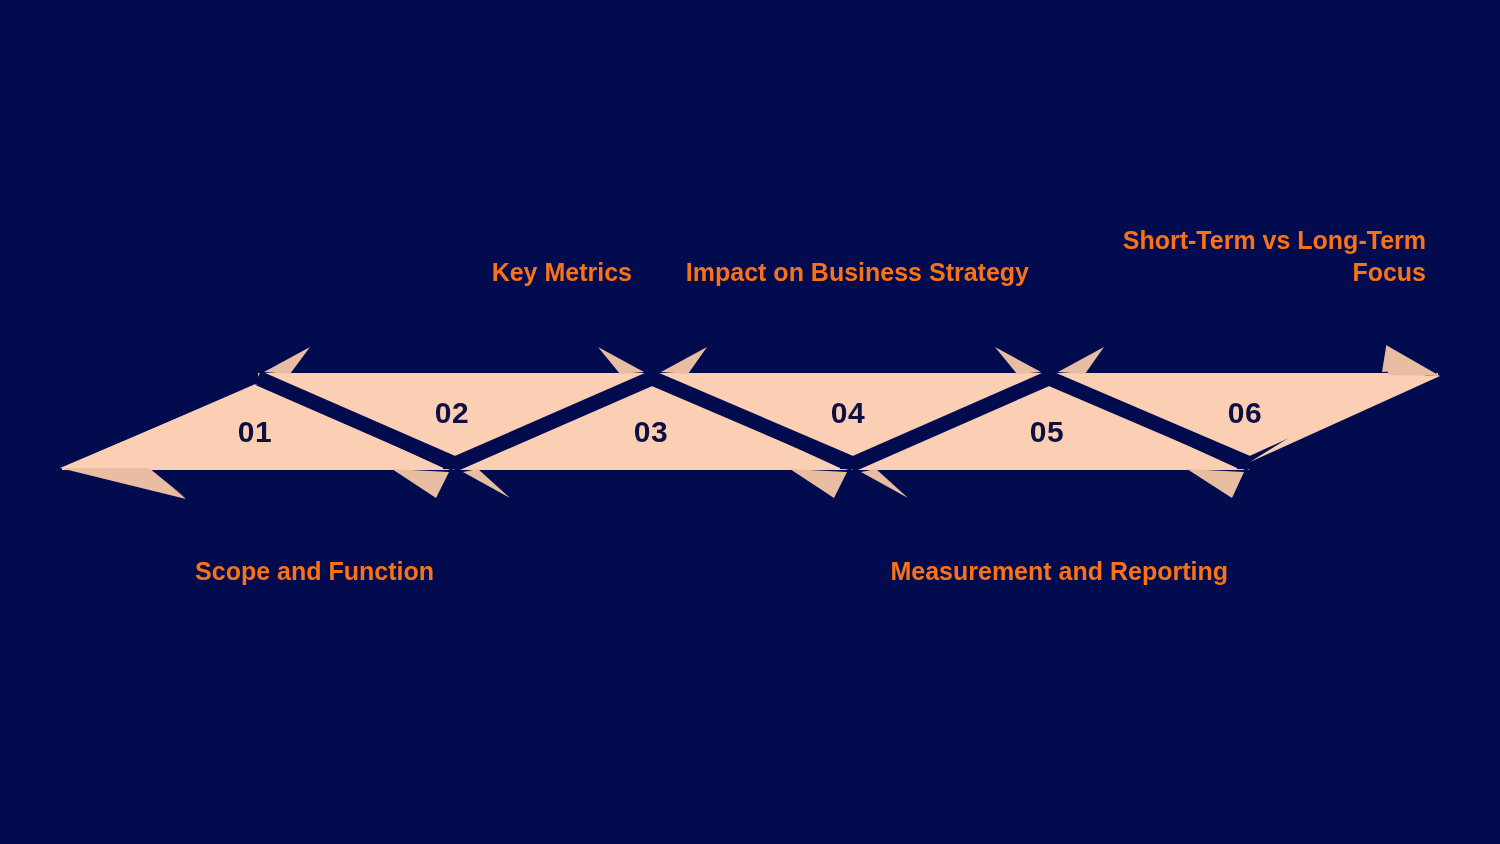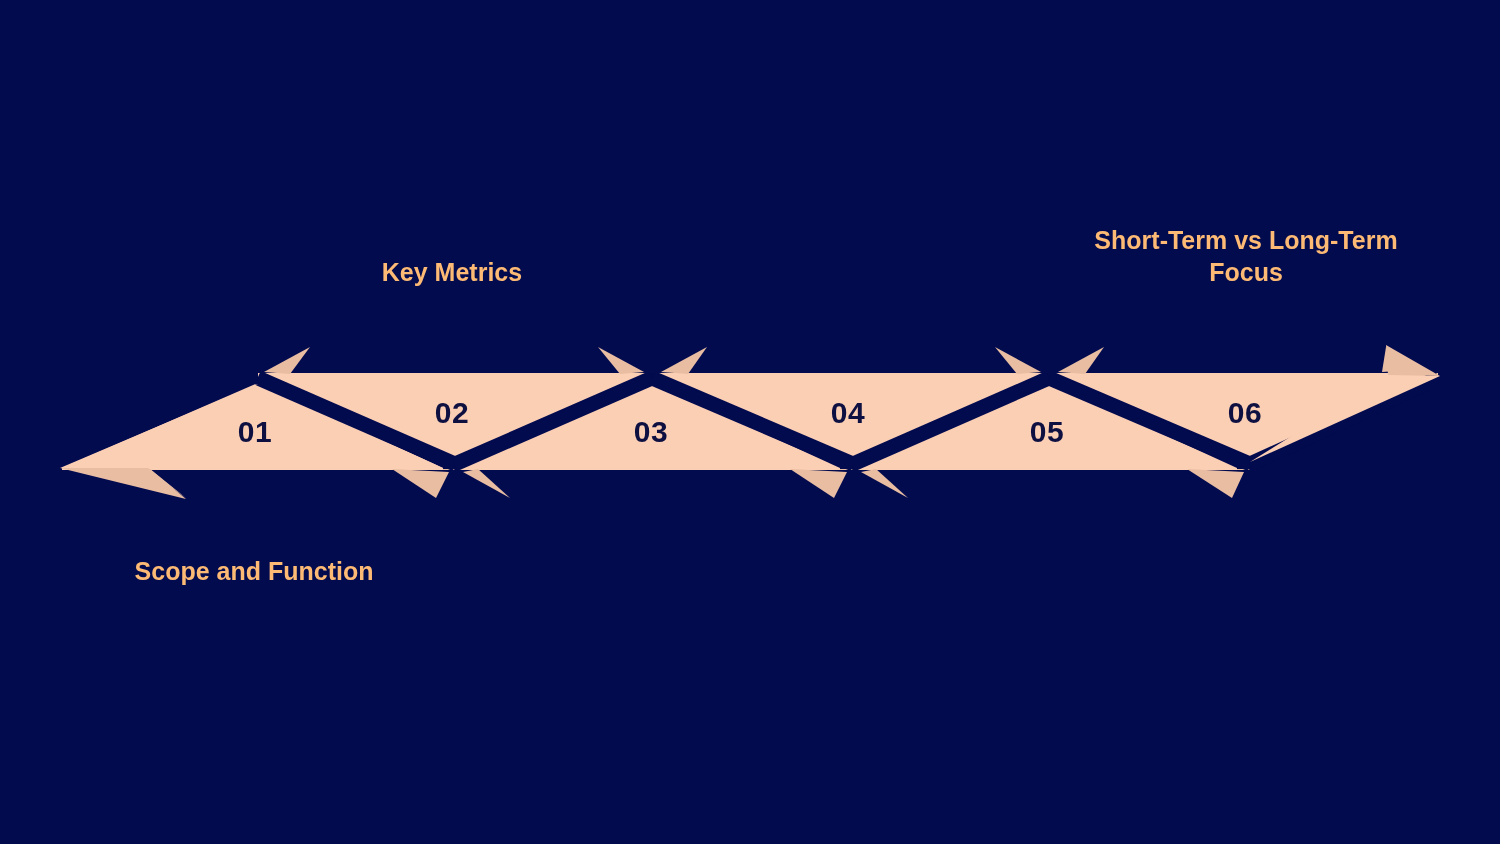--- a/index.html
+++ b/index.html
@@ -34,22 +34,22 @@
     text-anchor: middle;
     dominant-baseline: middle;
     letter-spacing: 0.5px;
   }
   .caption {
     position: absolute;
     font-family: "Liberation Sans", sans-serif;
     font-weight: bold;
     font-size: 25px;
     line-height: 32px;
-    color: #fdba74;
-    text-align: center;
+    color: #f97316;
+    text-align: right;
     white-space: pre-line;
   }
   .caption-top {
     bottom: 556px;
   }
   .caption-bottom {
     top: 555px;
   }
 </style>
 </head>
@@ -165,17 +165,19 @@
       <text class="step-number" x="1047" y="434">05</text>
       <text class="step-number" x="1245" y="415">06</text>
     </g>
   </svg>
 
   <div class="caption caption-bottom" style="left:74px; width:360px;">Scope and Function</div>
 
   <div class="caption caption-top" style="left:272px; width:360px;">Key Metrics</div>
 
 
+  <div class="caption caption-top" style="left:669px; width:360px;">Impact on Business Strategy</div>
 
+  <div class="caption caption-bottom" style="left:868px; width:360px;">Measurement and Reporting</div>
 
   <div class="caption caption-top" style="left:1066px; width:360px;">Short-Term vs Long-Term Focus</div>
 
 </div>
 
 </body></html>

